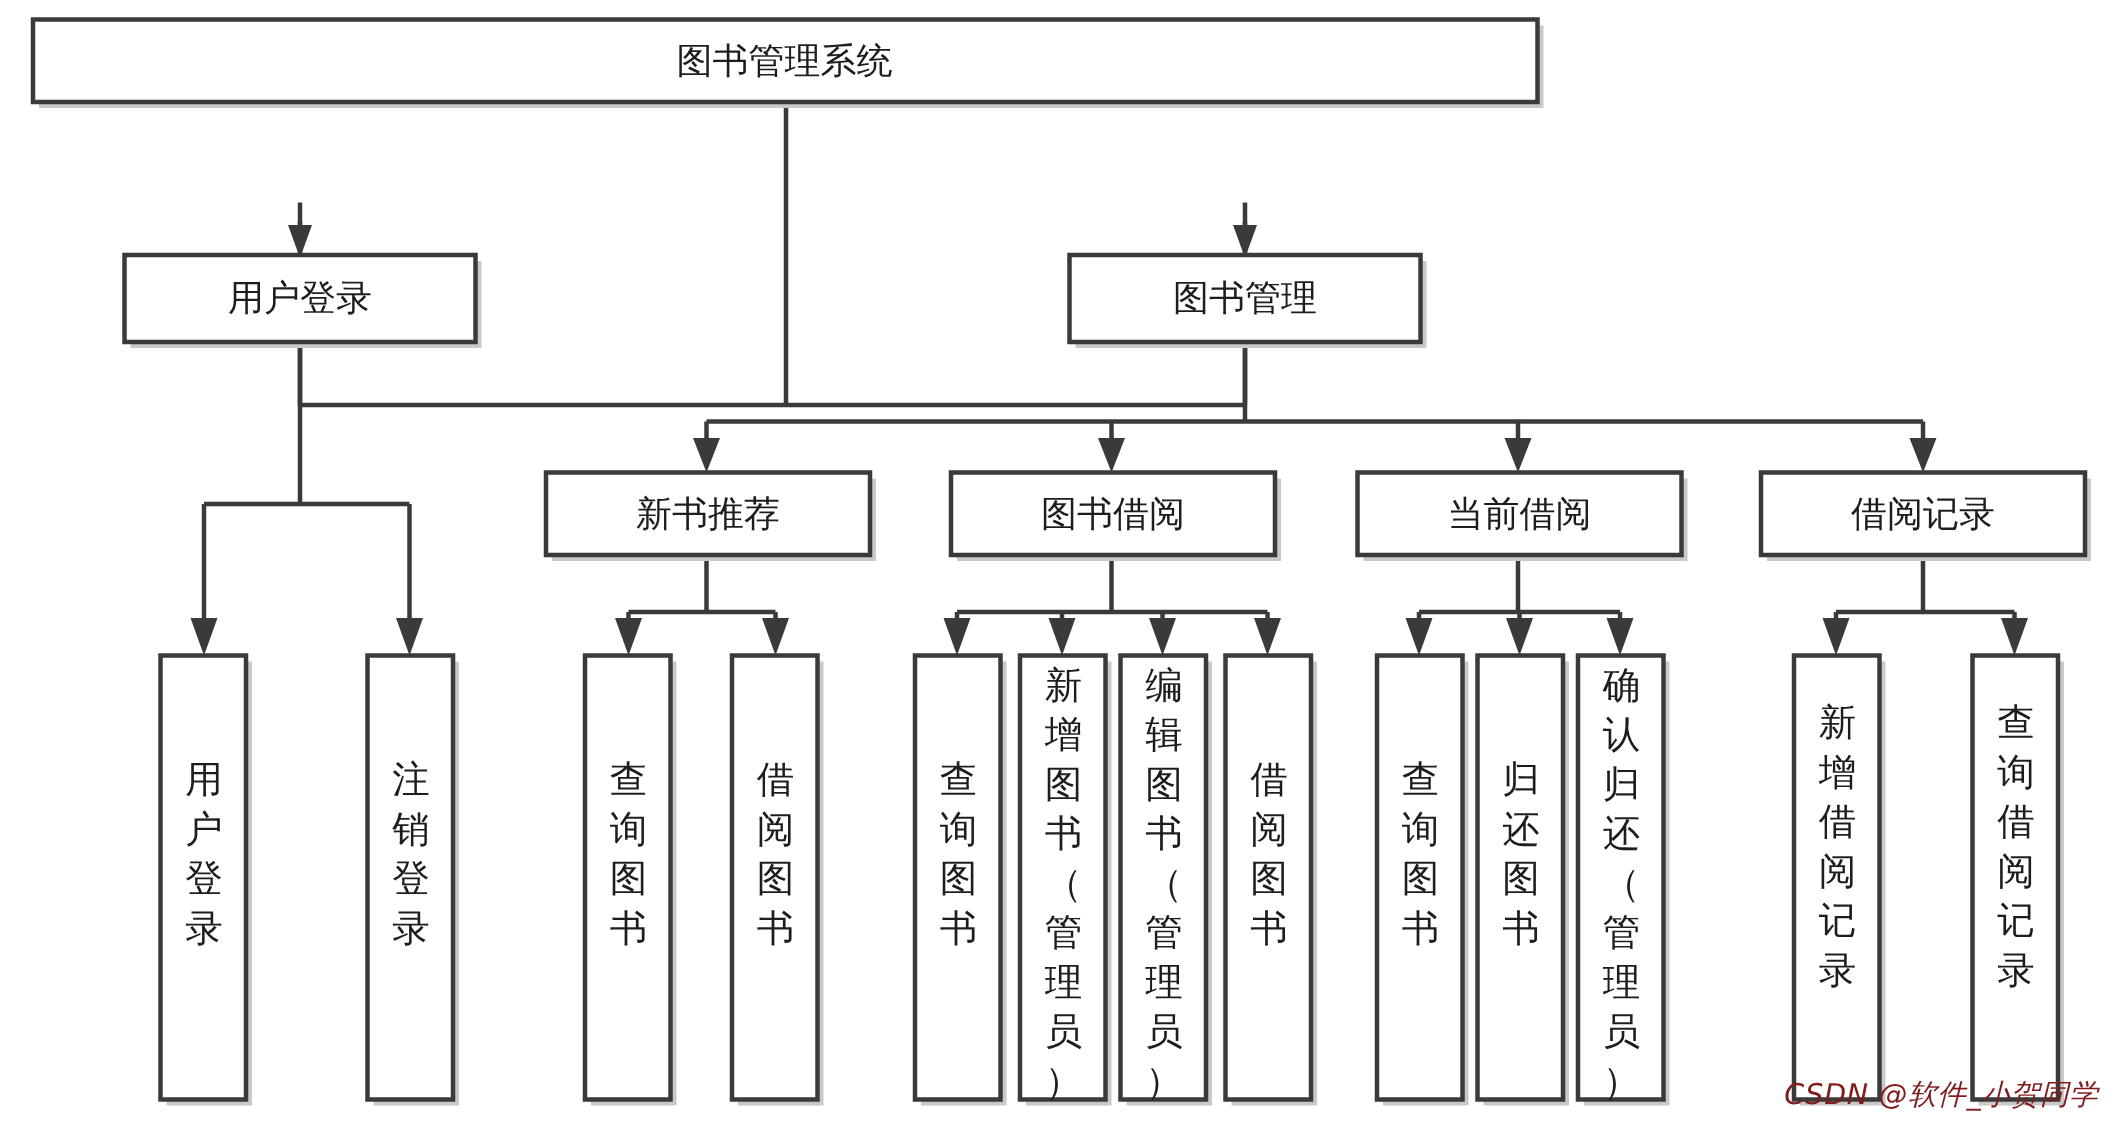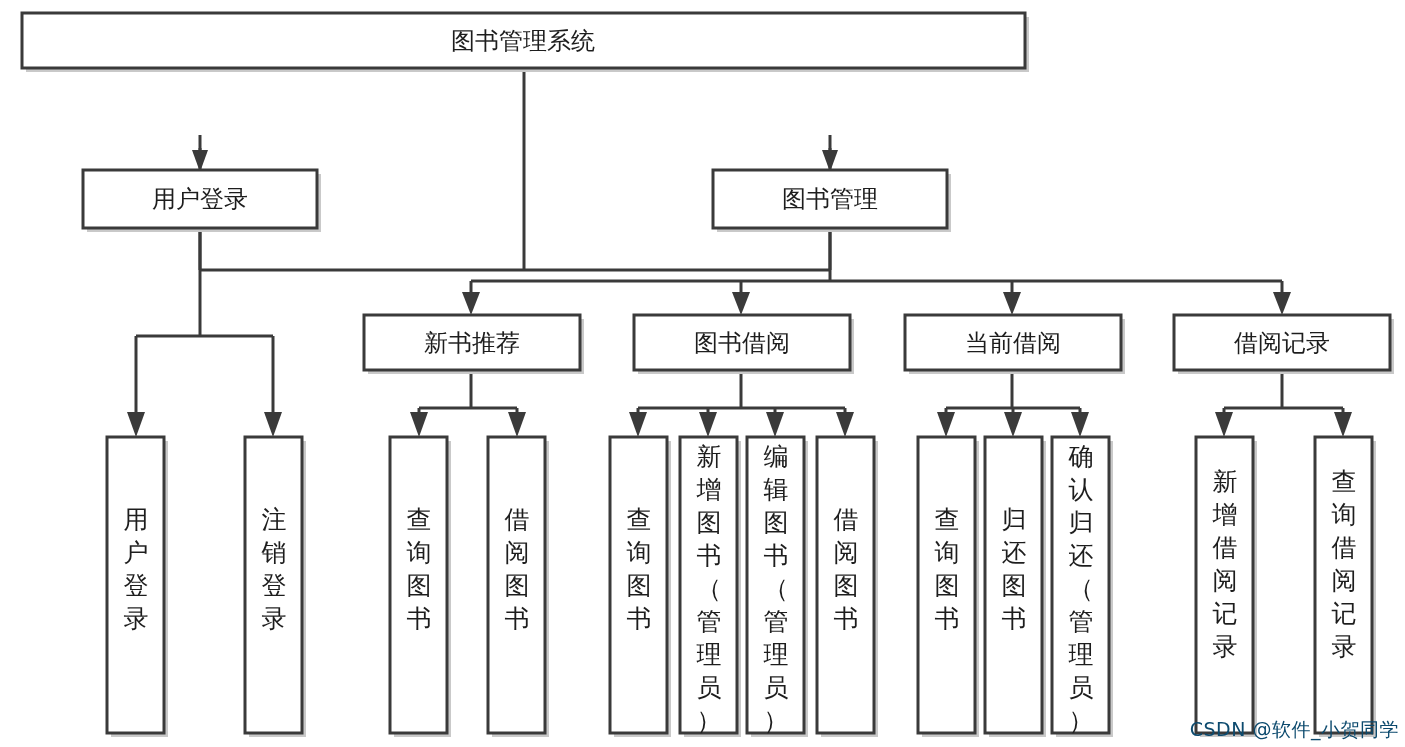--- a/index.html
+++ b/index.html
@@ -55,24 +55,25 @@
     fill: #1d1d1d;
     font-size: 25px;
     text-anchor: middle;
   }
   .watermark {
     position: absolute;
     right: 8px;
     bottom: 4px;
     font-family: "DejaVu Sans", "Liberation Sans", sans-serif;
     font-size: 19px;
-    color: #0c4a6e;
+    color: #7f1d1d;
     white-space: nowrap;
     letter-spacing: 0.5px;
     pointer-events: none;
+    font-style: italic;
   }
 </style>
 </head>
 <body>
 
 <div id="diagram-root">
   <svg class="flow" viewBox="0 0 1405 747" xmlns="http://www.w3.org/2000/svg">
 
     <g>
 

